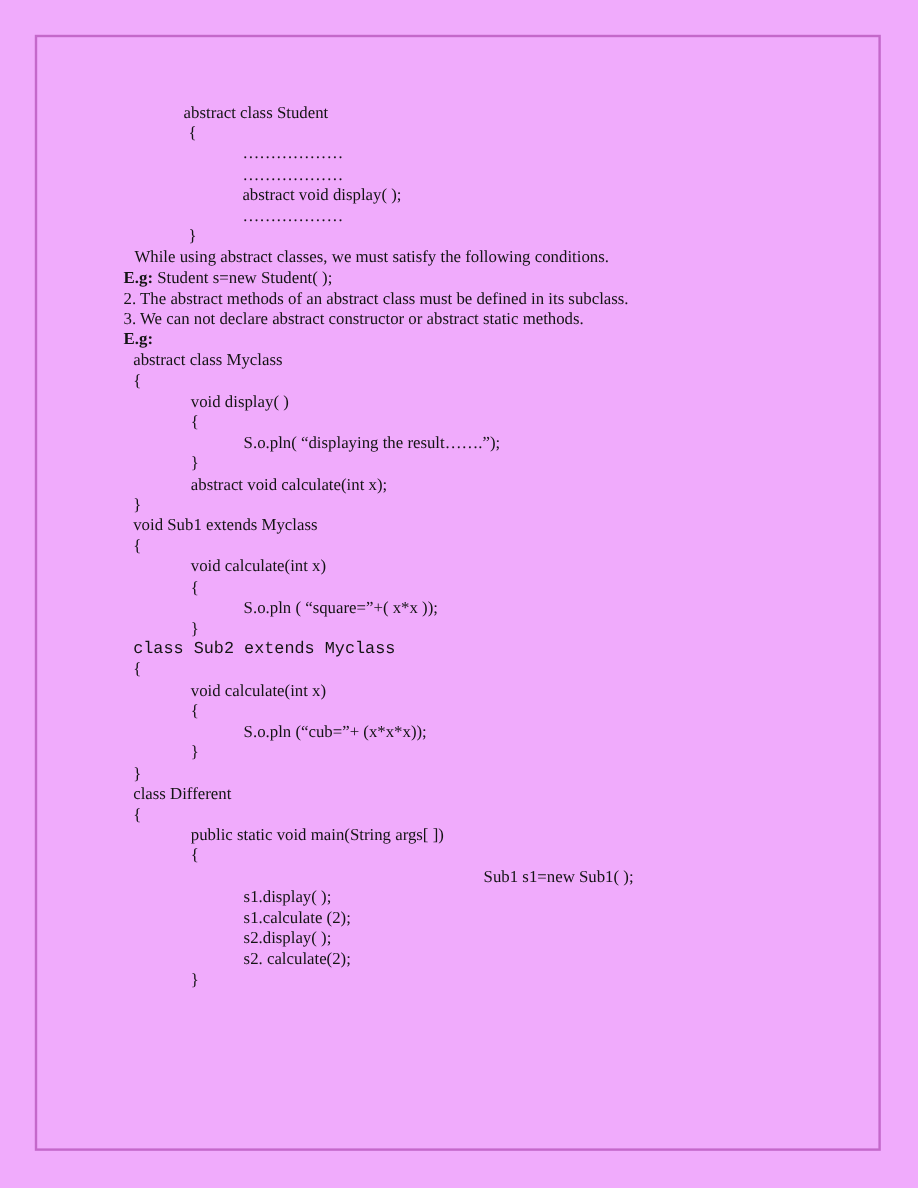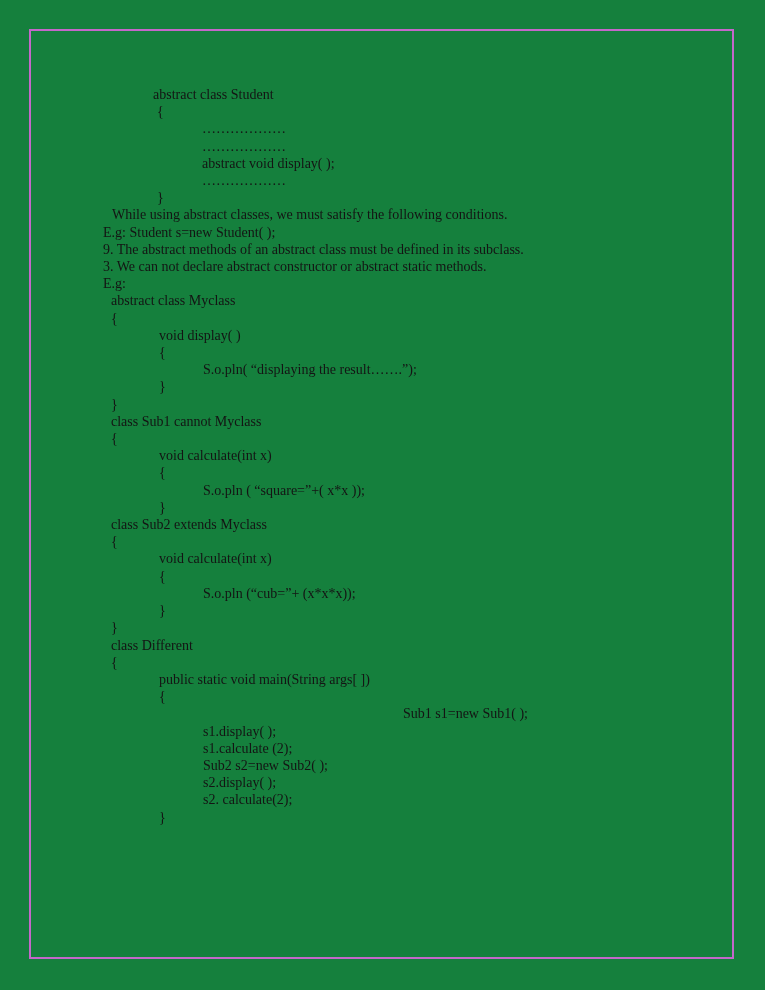--- a/index.html
+++ b/index.html
@@ -31,66 +31,66 @@
     width: 625px;
     color: #141414;
     font-size: 14px;
   }
   .line {
     line-height: 17.2px;
     min-height: 17.2px;
     white-space: pre;
   }
   .bold {
-    font-weight: normal;
+    font-weight: bold;
   }
 </style>
 </head>
 <body>
 
-<div class="page" style="background: #15803d;">
+<div class="page" style="background: #f0abfc;">
   <div class="frame" style="border-color: rgb(196, 104, 202);"></div>
   <div class="content" style="color: rgb(20, 20, 20);">
       <div class="line" style="padding-left: 50px;"><span>abstract class Student</span></div>
       <div class="line" style="padding-left: 54px;"><span>{</span></div>
       <div class="line" style="padding-left: 99px;"><span>………………</span></div>
       <div class="line" style="padding-left: 99px;"><span>………………</span></div>
       <div class="line" style="padding-left: 99px;"><span>abstract void display( );</span></div>
       <div class="line" style="padding-left: 99px;"><span>………………</span></div>
       <div class="line" style="padding-left: 54px;"><span>}</span></div>
       <div class="line" style="padding-left: 9px;"><span>While using abstract classes, we must satisfy the following conditions.</span></div>
       <div class="line" style="padding-left: 0px;"><span class="bold">E.g:</span><span> Student s=new Student( );</span></div>
-      <div class="line" style="padding-left: 0px;"><span>9. The abstract methods of an abstract class must be defined in its subclass.</span></div>
+      <div class="line" style="padding-left: 0px;"><span>2. The abstract methods of an abstract class must be defined in its subclass.</span></div>
       <div class="line" style="padding-left: 0px;"><span>3. We can not declare abstract constructor or abstract static methods.</span></div>
       <div class="line" style="padding-left: 0px;"><span class="bold">E.g:</span></div>
       <div class="line" style="padding-left: 8px;"><span>abstract class Myclass</span></div>
       <div class="line" style="padding-left: 8px;"><span>{</span></div>
       <div class="line" style="padding-left: 56px;"><span>void display( )</span></div>
       <div class="line" style="padding-left: 56px;"><span>{</span></div>
       <div class="line" style="padding-left: 100px;"><span>S.o.pln( “displaying the result…….”);</span></div>
       <div class="line" style="padding-left: 56px;"><span>}</span></div>
+      <div class="line" style="padding-left: 56px;"><span>abstract void calculate(int x);</span></div>
       <div class="line" style="padding-left: 8px;"><span>}</span></div>
-      <div class="line" style="padding-left: 8px;"><span>class Sub1 cannot Myclass</span></div>
+      <div class="line" style="padding-left: 8px;"><span>void Sub1 extends Myclass</span></div>
       <div class="line" style="padding-left: 8px;"><span>{</span></div>
       <div class="line" style="padding-left: 56px;"><span>void calculate(int x)</span></div>
       <div class="line" style="padding-left: 56px;"><span>{</span></div>
       <div class="line" style="padding-left: 100px;"><span>S.o.pln ( “square=”+( x*x ));</span></div>
       <div class="line" style="padding-left: 56px;"><span>}</span></div>
-      <div class="line" style="padding-left: 8px;"><span>class Sub2 extends Myclass</span></div>
+      <div class="line" style="padding-left: 8px; font-family: Liberation Mono, monospace;"><span>class Sub2 extends Myclass</span></div>
       <div class="line" style="padding-left: 8px;"><span>{</span></div>
       <div class="line" style="padding-left: 56px;"><span>void calculate(int x)</span></div>
       <div class="line" style="padding-left: 56px;"><span>{</span></div>
       <div class="line" style="padding-left: 100px;"><span>S.o.pln (“cub=”+ (x*x*x));</span></div>
       <div class="line" style="padding-left: 56px;"><span>}</span></div>
       <div class="line" style="padding-left: 8px;"><span>}</span></div>
       <div class="line" style="padding-left: 8px;"><span>class Different</span></div>
       <div class="line" style="padding-left: 8px;"><span>{</span></div>
       <div class="line" style="padding-left: 56px;"><span>public static void main(String args[ ])</span></div>
       <div class="line" style="padding-left: 56px;"><span>{</span></div>
       <div class="line" style="padding-left: 100px; text-align: center;"><span>Sub1 s1=new Sub1( );</span></div>
       <div class="line" style="padding-left: 100px;"><span>s1.display( );</span></div>
       <div class="line" style="padding-left: 100px;"><span>s1.calculate (2);</span></div>
-      <div class="line" style="padding-left: 100px;"><span>Sub2 s2=new Sub2( );</span></div>
       <div class="line" style="padding-left: 100px;"><span>s2.display( );</span></div>
       <div class="line" style="padding-left: 100px;"><span>s2. calculate(2);</span></div>
       <div class="line" style="padding-left: 56px;"><span>}</span></div>
     </div>
 </div>
 
 </body></html>

